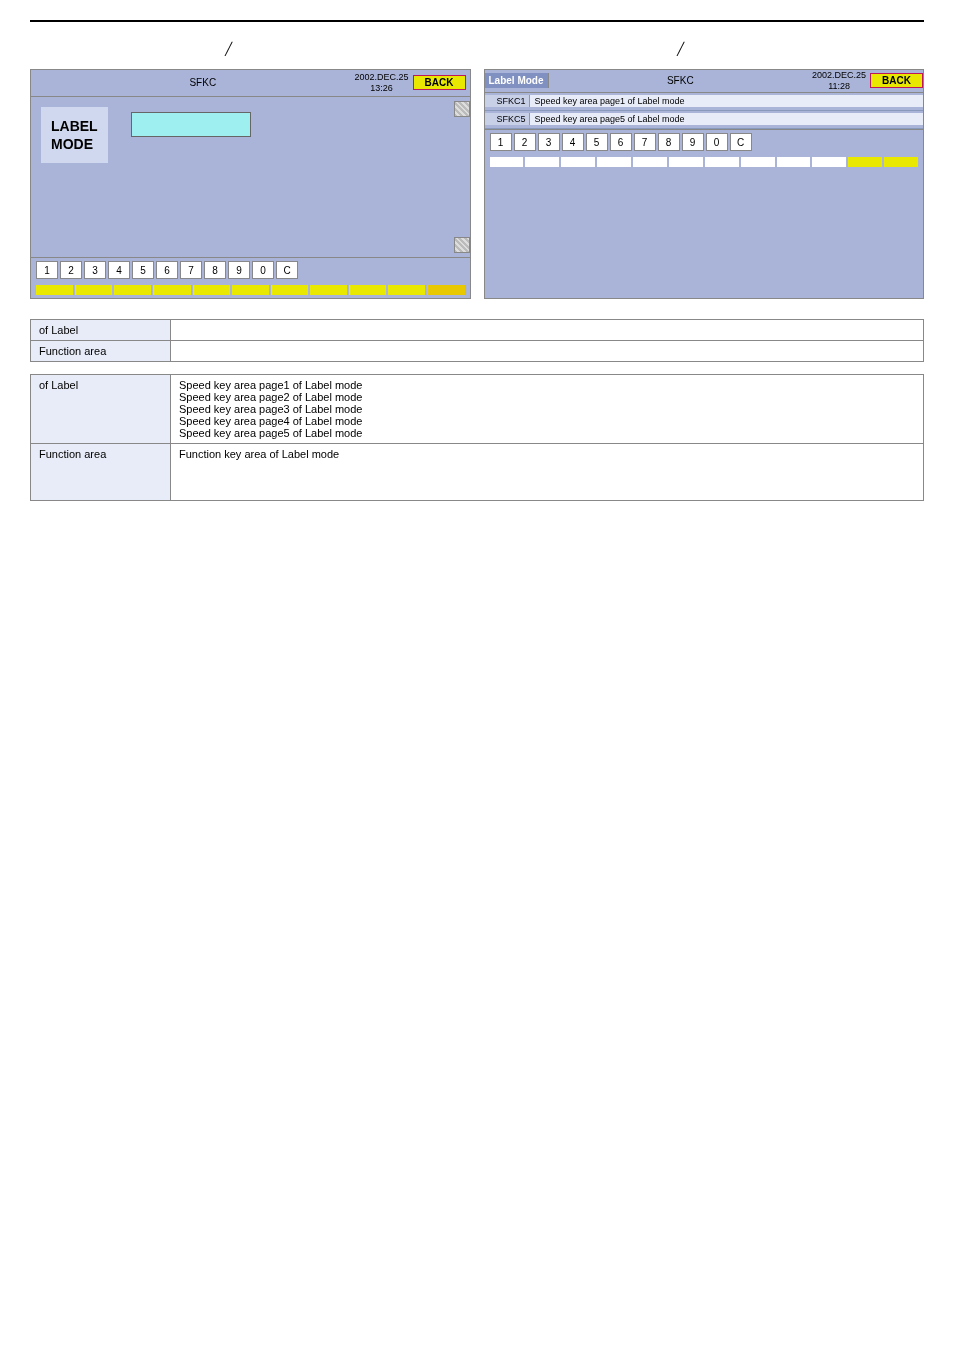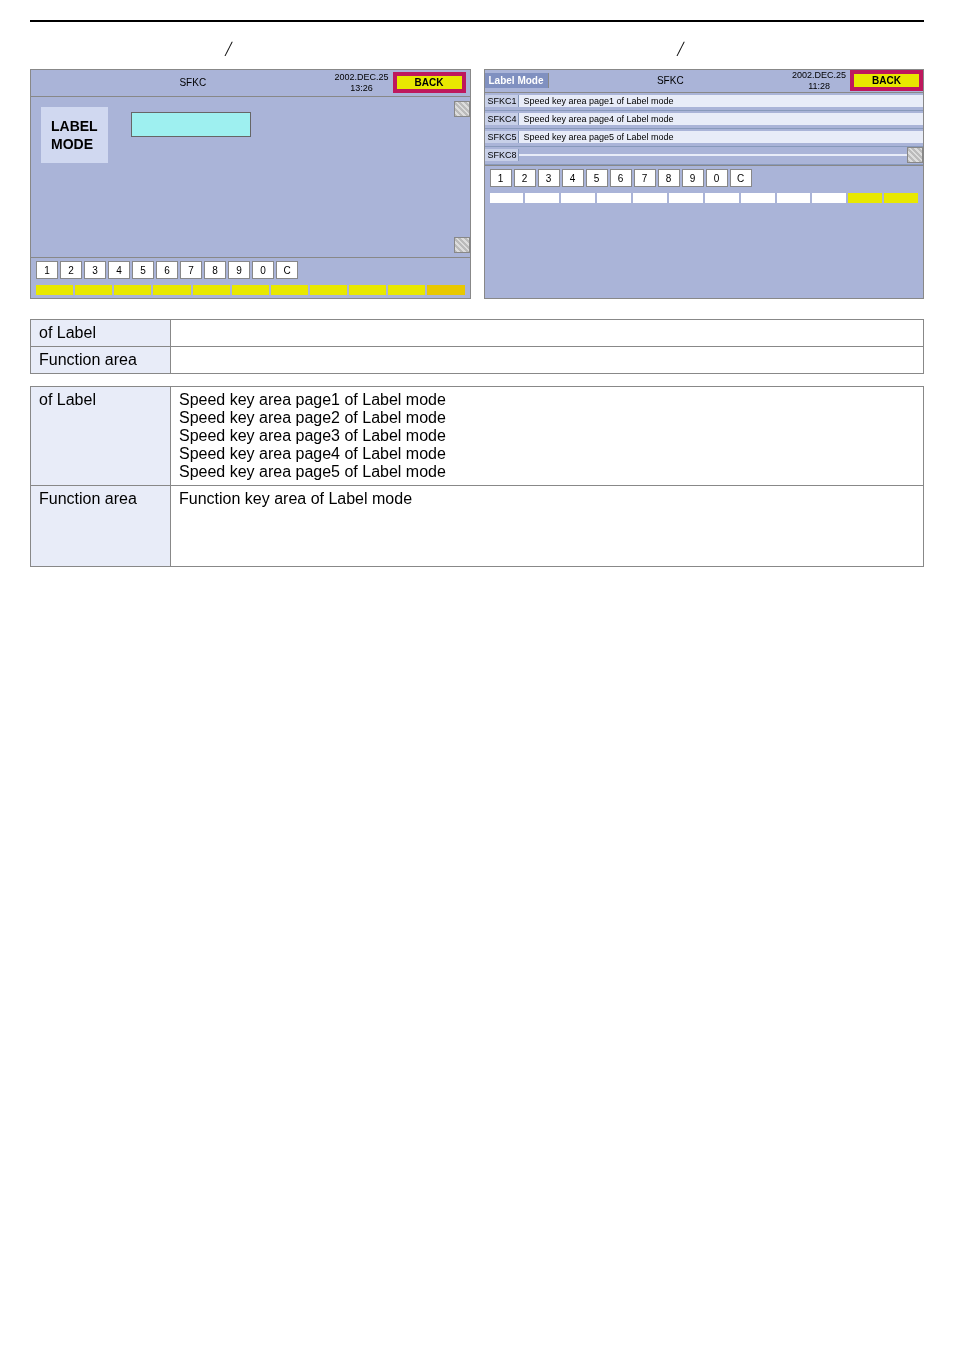--- a/index.html
+++ b/index.html
@@ -59,22 +59,22 @@
     .screen-datetime {
       font-size: 9px;
       color: #000;
       text-align: center;
       margin-right: 4px;
       line-height: 1.2;
     }
 
     .back-btn {
       background: #e8e800;
-      border: 4px solid #be185d;
-      padding: 1px 18px;
+      border: 1px solid #be185d;
+      padding: 1px 11px;
       font-size: 10px;
       font-weight: bold;
       cursor: pointer;
     }
 
     
     .screen-body {
       display: flex;
       height: 160px;
     }
@@ -154,27 +154,27 @@
     }
 
     .sfkc-row {
       display: flex;
       align-items: center;
       border-bottom: 1px solid #8899bb;
       min-height: 18px;
     }
 
     .sfkc-label {
-      width: 34px;
+      width: 45px;
       background: #c8d0e8;
       padding: 1px 3px;
       font-size: 9px;
       border-right: 1px solid #8899bb;
       color: #000;
-      text-align: left;
+      text-align: right;
     }
 
     .sfkc-desc {
       flex: 1;
       padding: 1px 5px;
       font-size: 9px;
       background: #e8ecf8;
       color: #000;
     }
 
@@ -183,21 +183,21 @@
     }
 
     
     .table-section {
       margin-bottom: 12px;
     }
 
     .data-table {
       width: 100%;
       border-collapse: collapse;
-      font-size: 16px;
+      font-size: 11px;
     }
 
     .data-table td {
       border: 1px solid #888;
       padding: 4px 8px;
       vertical-align: top;
     }
 
     .data-table td:first-child {
       width: 140px;
@@ -305,31 +305,22 @@
       </div>
 
       <div style="display:flex;">
         <div style="flex:1;">
           <div class="sfkc-list">
             <div class="sfkc-row">
               <div class="sfkc-label">SFKC1</div>
               <div class="sfkc-desc">Speed key area page1 of Label mode</div>
             </div>
             <div class="sfkc-row">
-              <div class="sfkc-label">SFKC4</div>
-              <div class="sfkc-desc">Speed key area page4 of Label mode</div>
-            </div>
-            <div class="sfkc-row">
               <div class="sfkc-label">SFKC5</div>
               <div class="sfkc-desc">Speed key area page5 of Label mode</div>
-            </div>
-            <div class="sfkc-row">
-              <div class="sfkc-label">SFKC8</div>
-              <div class="sfkc-desc"></div>
-              <div style="width:16px; height:16px; background:repeating-linear-gradient(45deg,#bbb,#bbb 2px,#ddd 2px,#ddd 4px); border:1px solid #888; flex-shrink:0;"></div>
             </div>
           </div>
         </div>
       </div>
 
       <div class="screen-footer">
         <div class="number-row">
           <div class="num-key">1</div>
           <div class="num-key">2</div>
           <div class="num-key">3</div>

